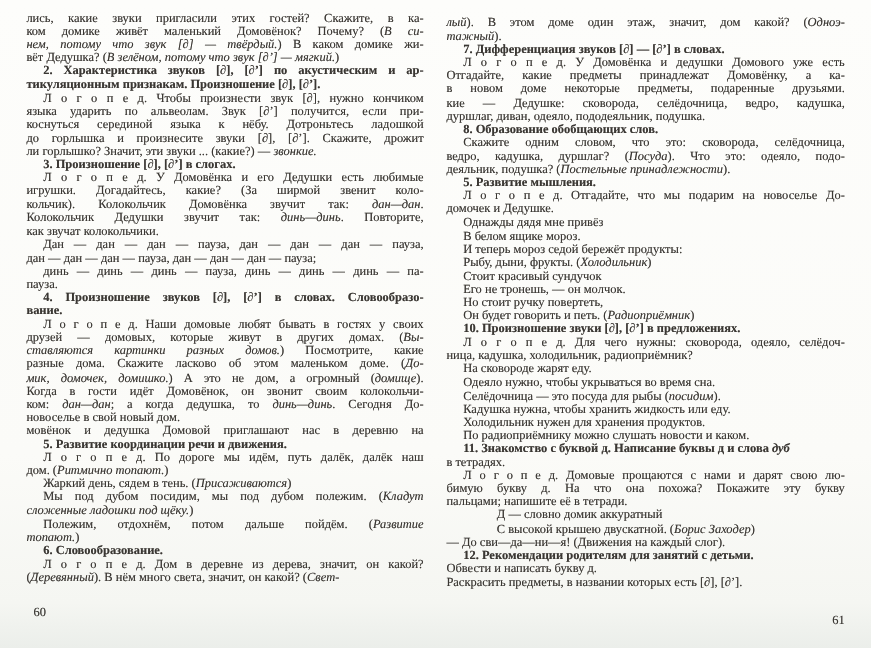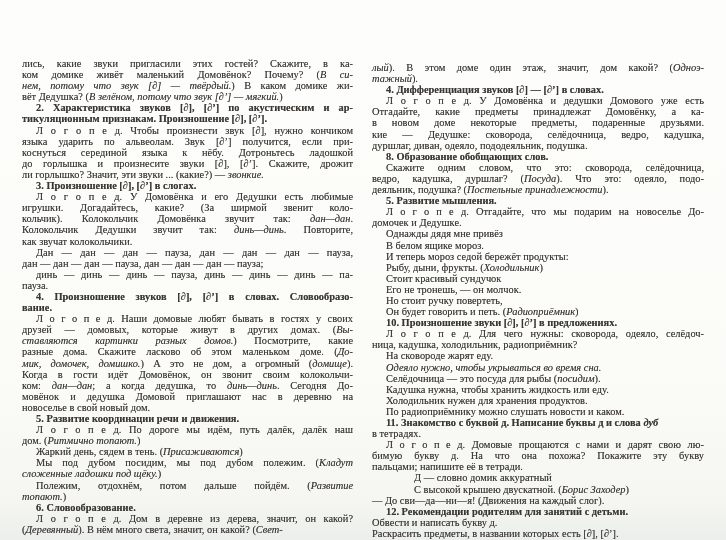--- a/index.html
+++ b/index.html
@@ -2,21 +2,21 @@
 <html><head>
 <meta charset="utf-8">
 <style>
   html,body{margin:0;padding:0;}
   body{
     width:726px;height:540px;overflow:hidden;position:relative;
     background:linear-gradient(180deg,#fdfdfb 0%,#fbfbf8 70%,#f5f6f2 93%,#ebeeea 100%);
     font-family:"Liberation Serif","DejaVu Serif",serif;
     color:var(--ink,#3a3733);
   }
-  .spread{position:absolute;inset:0;margin-top:48px;}
+  .spread{position:absolute;inset:0;}
   .page{position:absolute;top:0;bottom:0;}
   .page-left{left:0;width:363px;}
   .page-right{left:363px;width:363px;}
   .text-col{
     position:absolute;
     font-size:10.4px;line-height:11.1px;
     text-shadow:0 0 .5px rgba(58,55,51,.55);
   }
   .page-left .text-col{left:22px;top:10px;width:331px;}
   .page-right .text-col{left:9px;top:14px;width:332px;}
@@ -80,22 +80,22 @@
           <div class="ln last">вание.</div>
         </div>
         <div class="block p">
           <div class="ln ind">Л о г о п е д. Наши домовые любят бывать в гостях у своих</div>
           <div class="ln">друзей — домовых, которые живут в других домах. (<i>Вы-</i></div>
           <div class="ln"><i>ставляются картинки разных домов.</i>) Посмотрите, какие</div>
           <div class="ln">разные дома. Скажите ласково об этом маленьком доме. (<i>До-</i></div>
           <div class="ln"><i>мик, домочек, домишко.</i>) А это не дом, а огромный (<i>домище</i>).</div>
           <div class="ln">Когда в гости идёт Домовёнок, он звонит своим колокольчи-</div>
           <div class="ln">ком: <i>дан—дан</i>; а когда дедушка, то <i>динь—динь</i>. Сегодня До-</div>
+          <div class="ln last">новоселье в свой новый дом.</div>
           <div class="ln">мовёнок и дедушка Домовой приглашают нас в деревню на</div>
-          <div class="ln last">новоселье в свой новый дом.</div>
         </div>
         <div class="block h">
           <div class="ln ind last">5. Развитие координации речи и движения.</div>
         </div>
         <div class="block p">
           <div class="ln ind">Л о г о п е д. По дороге мы идём, путь далёк, далёк наш</div>
           <div class="ln last">дом. (<i>Ритмично топают.</i>)</div>
         </div>
         <div class="block p">
           <div class="ln ind last">Жаркий день, сядем в тень. (<i>Присаживаются</i>)</div>
@@ -118,21 +118,21 @@
       </div>
     <div class="pagenum pagenum-left">60</div>
   </div>
   <div class="page page-right">
     <div class="text-col">
         <div class="block p0">
           <div class="ln"><i>лый</i>). В этом доме один этаж, значит, дом какой? (<i>Одноэ-</i></div>
           <div class="ln last"><i>тажный</i>).</div>
         </div>
         <div class="block h">
-          <div class="ln ind last">4. Дифференциация звуков [∂] — [∂’] в словах.</div>
+          <div class="ln ind last">7. Дифференциация звуков [∂] — [∂’] в словах.</div>
         </div>
         <div class="block p">
           <div class="ln ind">Л о г о п е д. У Домовёнка и дедушки Домового уже есть</div>
           <div class="ln">Отгадайте, какие предметы принадлежат Домовёнку, а ка-</div>
           <div class="ln">в новом доме некоторые предметы, подаренные друзьями.</div>
           <div class="ln">кие — Дедушке: сковорода, селёдочница, ведро, кадушка,</div>
           <div class="ln last">дуршлаг, диван, одеяло, пододеяльник, подушка.</div>
         </div>
         <div class="block h">
           <div class="ln ind last">8. Образование обобщающих слов.</div>
@@ -163,21 +163,21 @@
         </div>
         <div class="block h">
           <div class="ln ind last">10. Произношение звуки [∂], [∂’] в предложениях.</div>
         </div>
         <div class="block p">
           <div class="ln ind">Л о г о п е д. Для чего нужны: сковорода, одеяло, селёдоч-</div>
           <div class="ln last">ница, кадушка, холодильник, радиоприёмник?</div>
         </div>
         <div class="block v">
           <div class="ln v" style="padding-left: 14px;">На сковороде жарят еду.</div>
-          <div class="ln v" style="padding-left: 14px; font-style: italic;">Одеяло нужно, чтобы укрываться во время сна.</div>
+          <div class="ln v" style="padding-left: 14px;">Одеяло нужно, чтобы укрываться во время сна.</div>
           <div class="ln v" style="padding-left: 14px;">Селёдочница — это посуда для рыбы (<i>посидим</i>).</div>
           <div class="ln v" style="padding-left: 14px;">Кадушка нужна, чтобы хранить жидкость или еду.</div>
           <div class="ln v" style="padding-left: 14px;">Холодильник нужен для хранения продуктов.</div>
           <div class="ln v" style="padding-left: 14px;">По радиоприёмнику можно слушать новости и каком.</div>
         </div>
         <div class="block h">
           <div class="ln ind last">11. Знакомство с буквой д. Написание буквы д и слова <i>дуб</i></div>
         </div>
         <div class="block p0">
           <div class="ln last">в тетрадях.</div>

